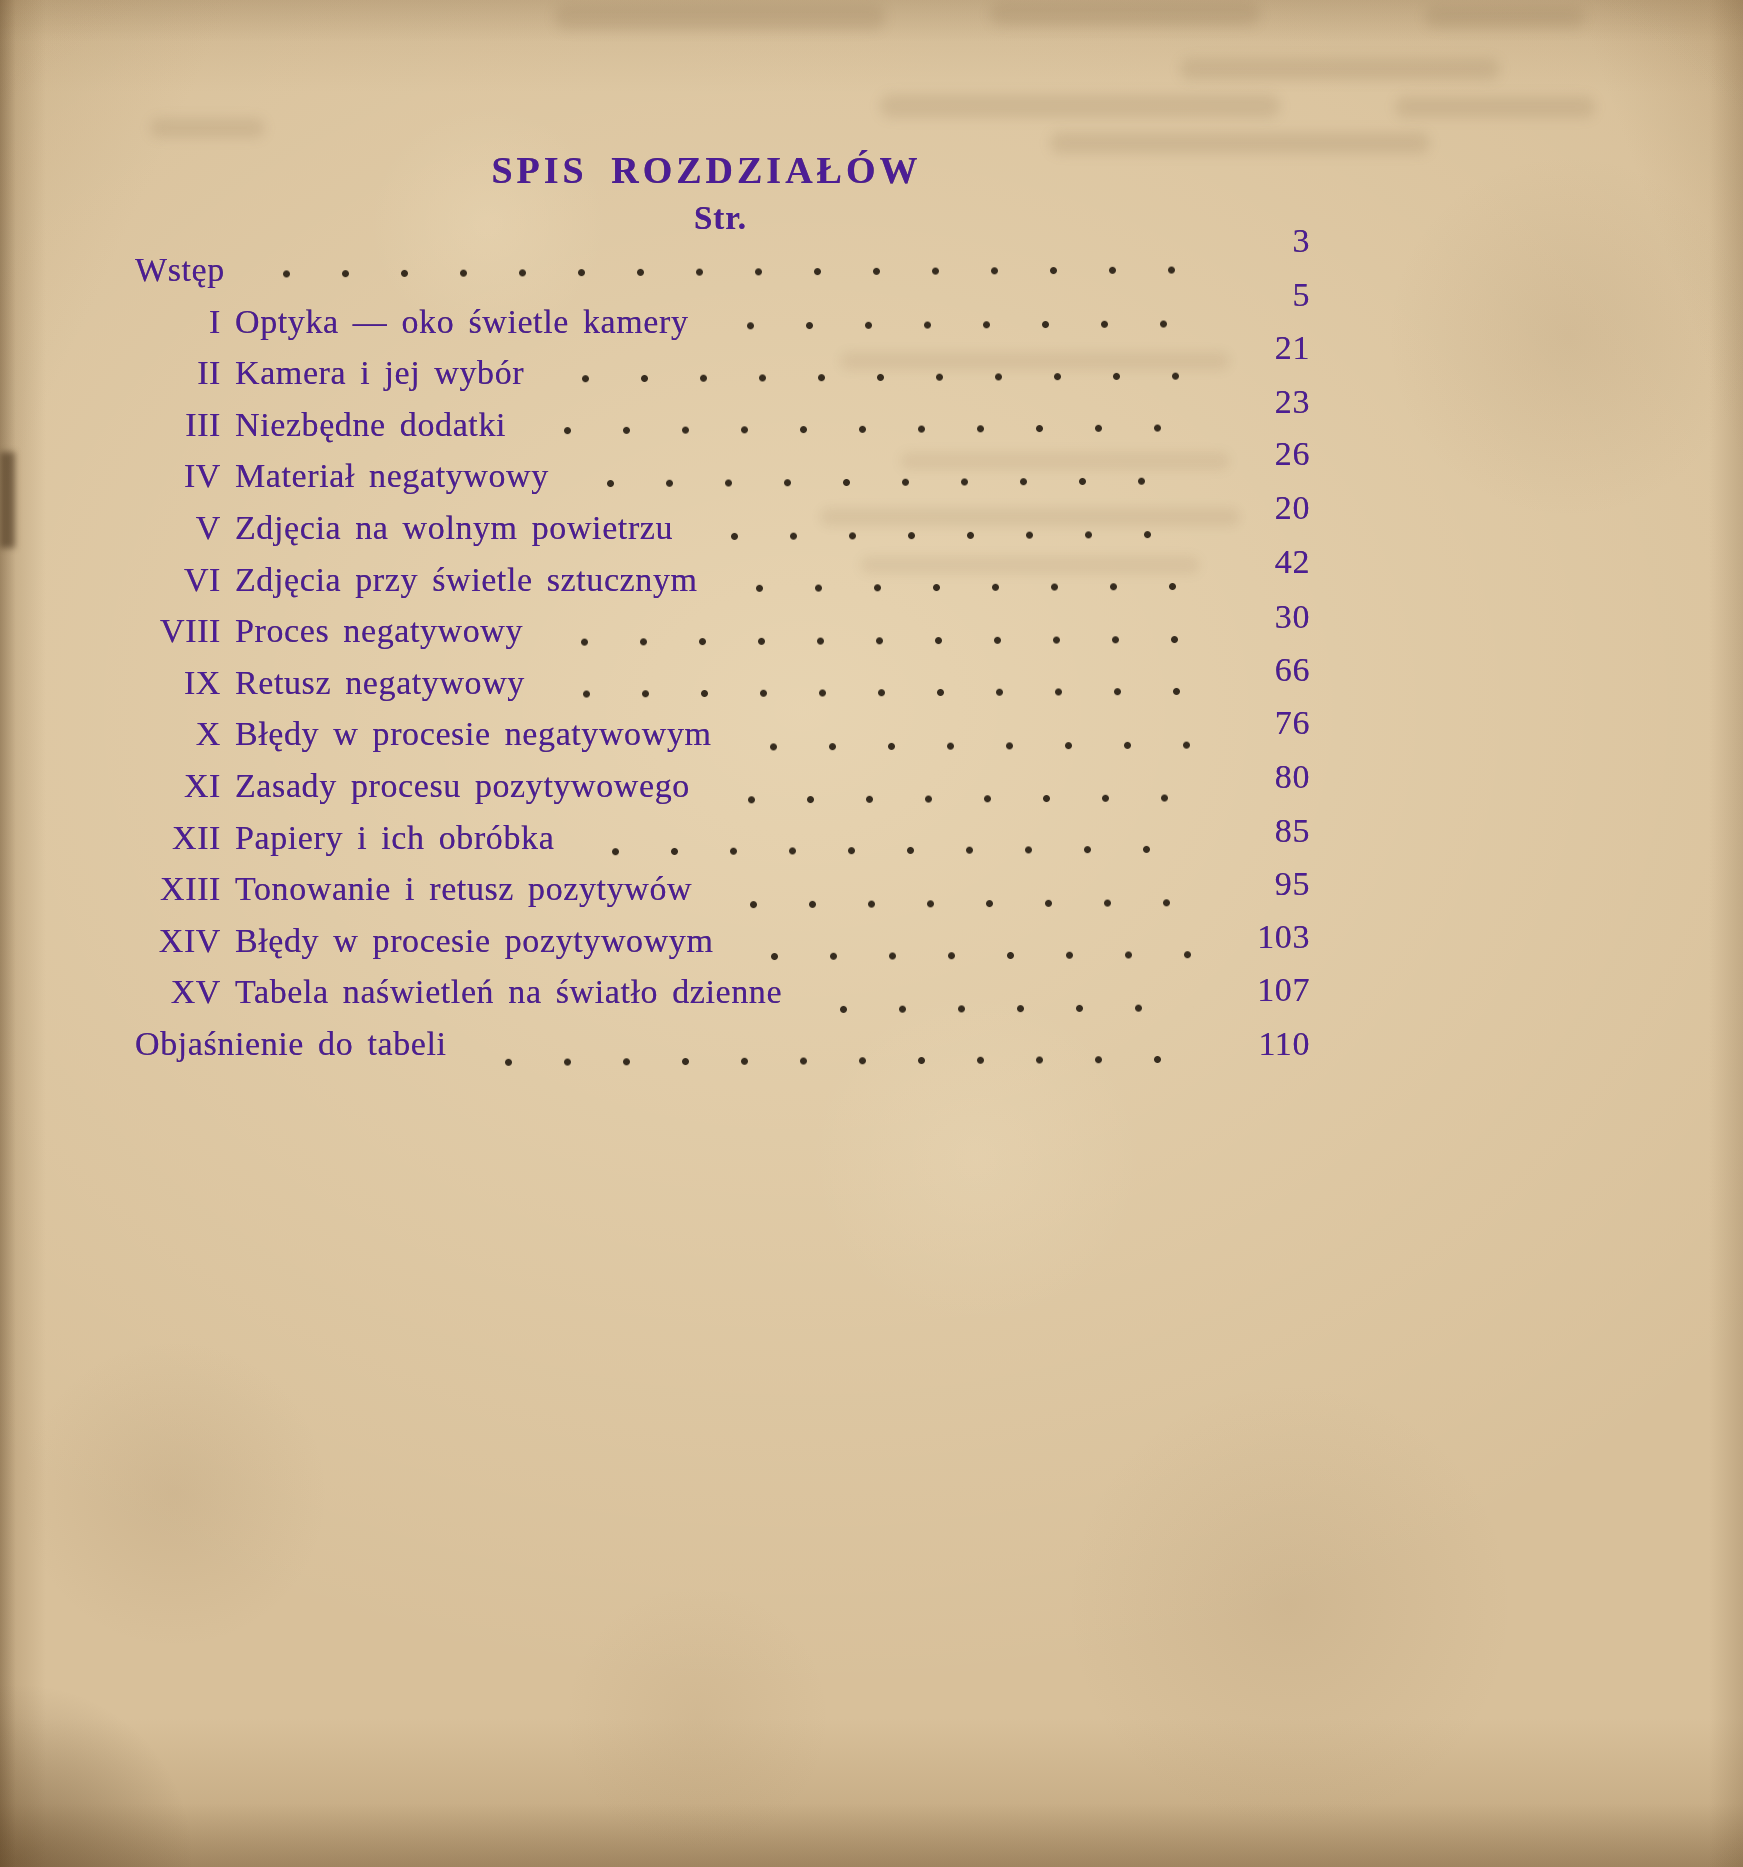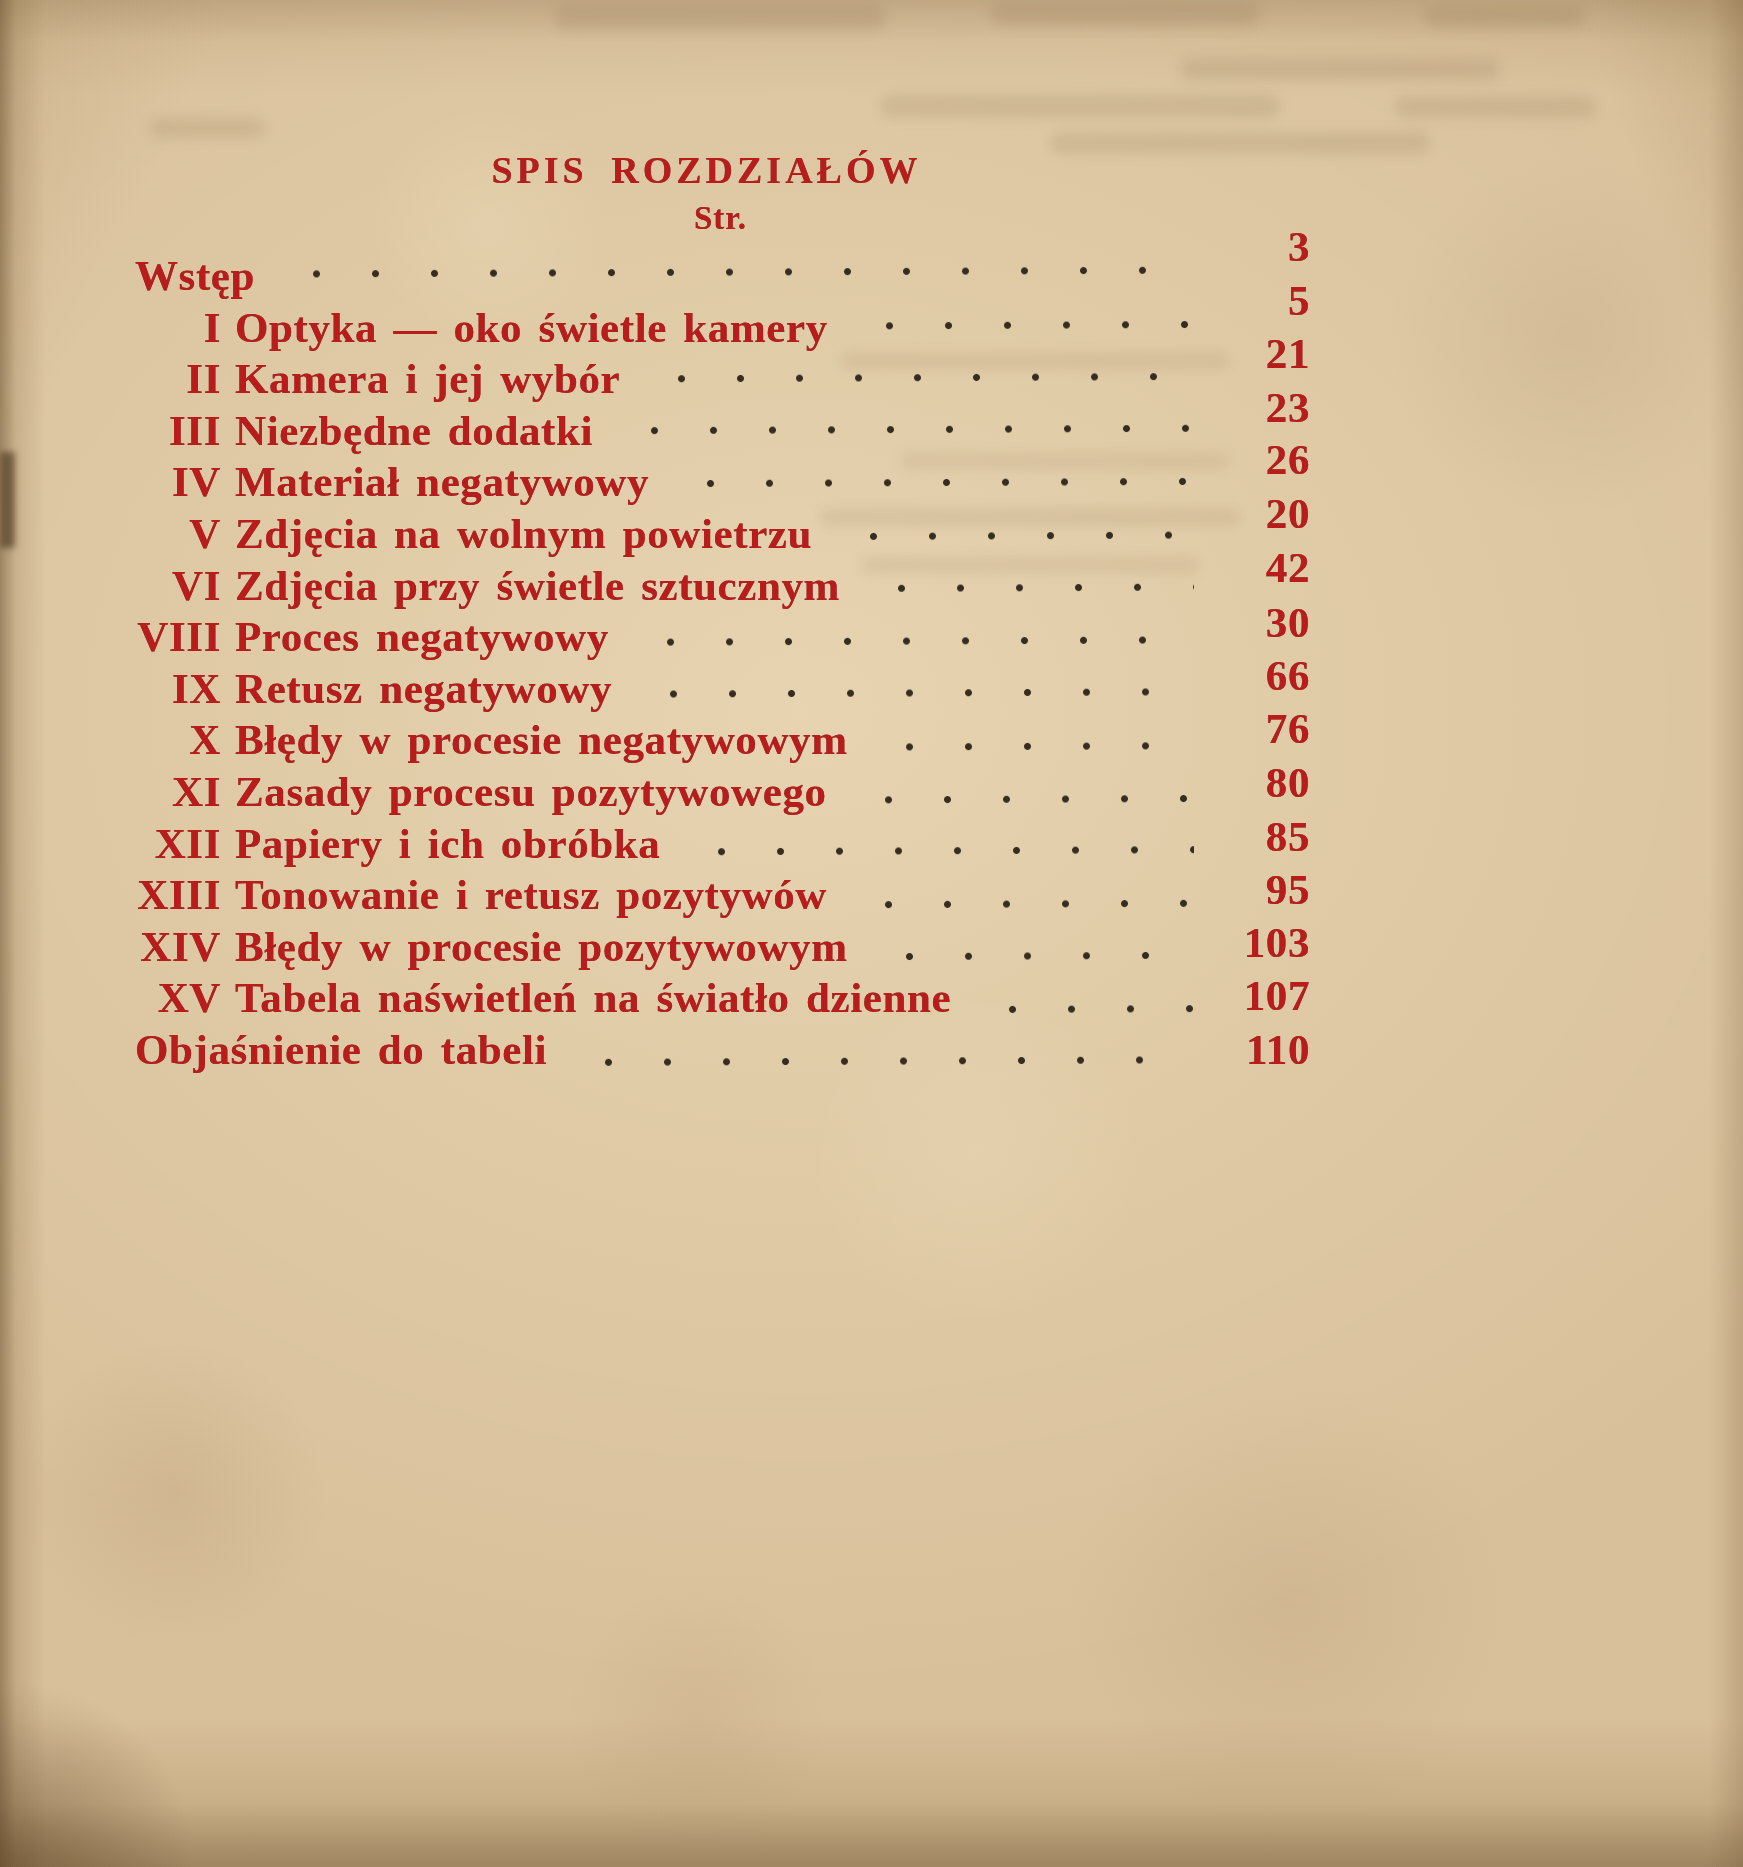--- a/index.html
+++ b/index.html
@@ -62,21 +62,21 @@
     left: -60px; bottom: -70px; width: 260px; height: 260px;
     background: radial-gradient(circle at 30% 70%, rgba(80,56,28,0.40), rgba(0,0,0,0) 68%);
     pointer-events: none;
   }
 
   .content {
     position: absolute;
     left: 135px;
     top: 148px;
     width: 1175px;
-    color: #b91c1c;
+    color: #4c1d95;
     text-shadow: 0 0 0.6px rgba(48,40,28,0.65);
   }
 
   .title {
     margin: 0;
     position: relative;
     left: -16px;
     text-align: center;
     font-size: 38px;
     font-weight: 700;
@@ -94,22 +94,22 @@
   }
 
   .toc-list {
     margin-top: 14px;
   }
 
   .toc-row {
     display: flex;
     align-items: baseline;
     height: 51.6px;
-    font-size: 43px;
-    font-weight: 700;
+    font-size: 34px;
+    font-weight: 400;
     letter-spacing: 0.6px;
     word-spacing: 5px;
     white-space: nowrap;
   }
   .toc-row .numeral {
     flex: 0 0 86px;
     text-align: right;
     margin-right: 14px;
   }
   .toc-row.flush .numeral {

